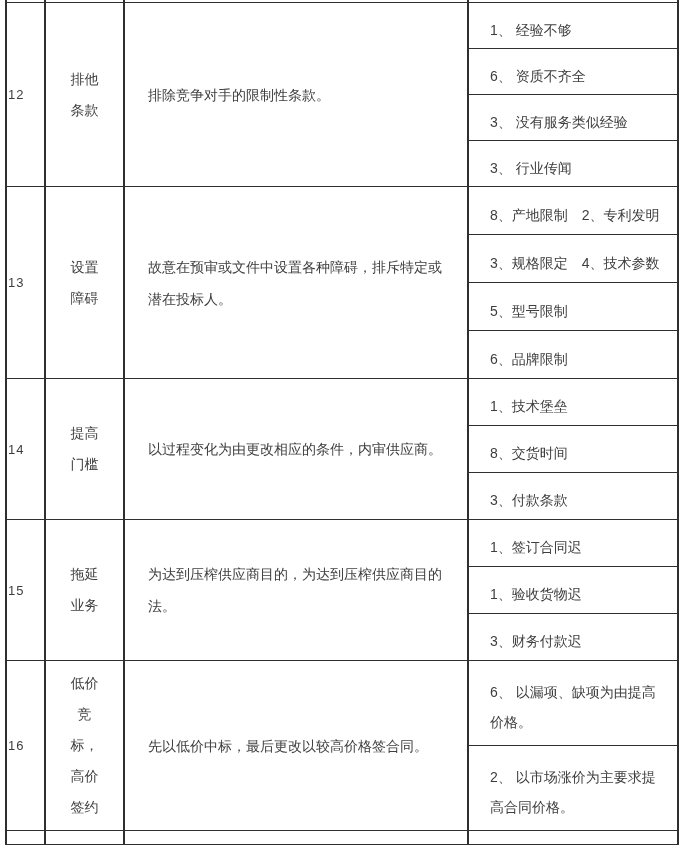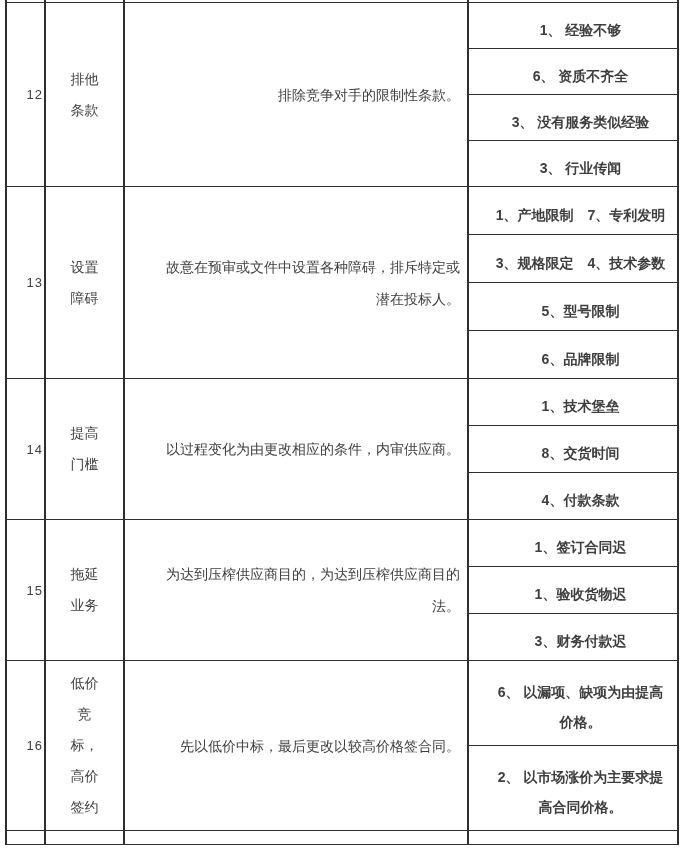--- a/index.html
+++ b/index.html
@@ -14,24 +14,24 @@
   .tbl td{
     border:1px solid #2f2f2f;
     border-left-width:2px;border-right-width:2px;
     vertical-align:middle;font-size:14px;overflow:hidden;
     background:#ffffff;
   }
   col.c1{width:39px}
   col.c2{width:79px}
   col.c3{width:344px}
   col.c4{width:210px}
-  td.num{text-align:right;font-size:13px;letter-spacing:1px;}
+  td.num{text-align:left;font-size:13px;letter-spacing:1px;}
   td.title{text-align:center;white-space:pre-line;line-height:31px;padding:0 20px;}
-  td.desc{text-align:right;padding:0 7px;white-space:pre-line;line-height:32px;}
-  td.item{text-align:center;padding:10px 6px 2px 21px;white-space:pre-line;line-height:30px;font-weight:bold;}
+  td.desc{text-align:left;padding:0 23px;white-space:pre-line;line-height:32px;}
+  td.item{text-align:left;padding:10px 6px 2px 21px;white-space:pre-line;line-height:30px;}
   tr.partial-top{height:4px}
   tr.partial-bottom{height:14px}
   tr.partial-top td,tr.partial-bottom td{padding:0;line-height:0;font-size:0;}
   tr.h12{height:46px}
   tr.h13{height:48px}
   tr.h14{height:47px}
   tr.h15{height:47px}
   tr.h16{height:85px}
 </style>
 </head>
@@ -70,21 +70,21 @@
     <tr class="h12">
       <td class="item">3、 行业传闻</td>
     </tr>
 
     <tr class="h13">
       <td class="num" rowspan="4">13</td>
       <td class="title" rowspan="4">设置
 障碍</td>
       <td class="desc" rowspan="4">故意在预审或文件中设置各种障碍，排斥特定或
 潜在投标人。</td>
-      <td class="item">1、产地限制　7、专利发明</td>
+      <td class="item">8、产地限制　2、专利发明</td>
     </tr>
     <tr class="h13">
       <td class="item">3、规格限定　4、技术参数</td>
     </tr>
     <tr class="h13">
       <td class="item">5、型号限制</td>
     </tr>
     <tr class="h13">
       <td class="item">6、品牌限制</td>
     </tr>
@@ -93,21 +93,21 @@
       <td class="num" rowspan="3">14</td>
       <td class="title" rowspan="3">提高
 门槛</td>
       <td class="desc" rowspan="3">以过程变化为由更改相应的条件，内审供应商。</td>
       <td class="item">1、技术堡垒</td>
     </tr>
     <tr class="h14">
       <td class="item">8、交货时间</td>
     </tr>
     <tr class="h14">
-      <td class="item">4、付款条款</td>
+      <td class="item">3、付款条款</td>
     </tr>
 
     <tr class="h15">
       <td class="num" rowspan="3">15</td>
       <td class="title" rowspan="3">拖延
 业务</td>
       <td class="desc" rowspan="3">为达到压榨供应商目的，为达到压榨供应商目的
 法。</td>
       <td class="item">1、签订合同迟</td>
     </tr>

